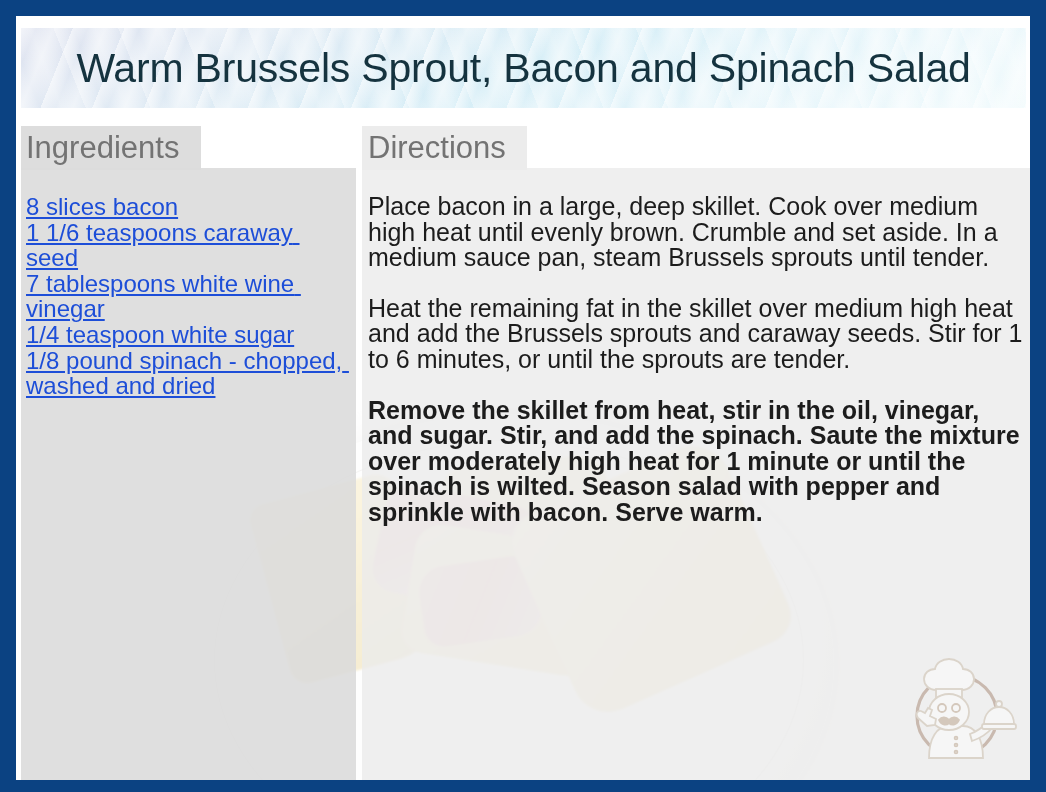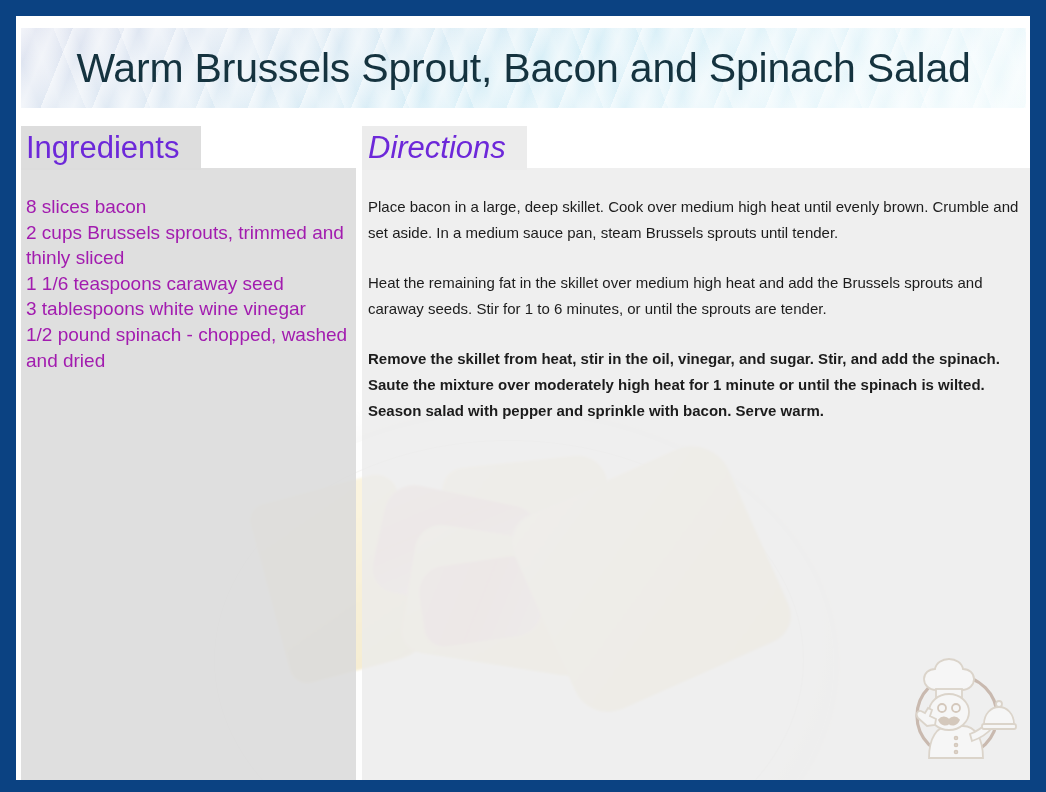--- a/index.html
+++ b/index.html
@@ -180,45 +180,46 @@
     left: 346px;
     top: 110px;
     width: 165px;
     height: 44px;
     background: rgba(235,235,235,0.95);
   }
   .section-title {
     position: absolute;
     font-size: 31px;
     line-height: 1;
-    color: #6d28d9;
+    color: #737373;
     font-weight: 400;
     white-space: nowrap;
   }
   .title-ingredients { left: 10px; top: 116px; }
-  .title-directions  { left: 352px; top: 116px; font-style: italic; }
+  .title-directions  { left: 352px; top: 116px; }
 
   
   .ingredients-list {
     position: absolute;
     left: 10px;
     top: 178px;
     width: 325px;
-    font-size: 19px;
+    font-size: 24px;
     line-height: 25.6px;
-    color: #a21caf;
+    color: #1d4ed8;
+    text-decoration: underline;
   }
   .ingredients-list .ing-line { white-space: pre-wrap; }
 
   .directions-body {
     position: absolute;
     left: 352px;
     top: 178px;
     width: 655px;
-    font-size: 15px;
+    font-size: 25px;
     line-height: 25.6px;
     color: #1c1c1c;
   }
   .directions-body p {
     margin: 0 0 25px 0;
   }
   .directions-body p:last-child { margin-bottom: 0; font-weight: bold; }
 
   
   .chef-logo {
@@ -252,24 +253,24 @@
 
     <div class="title-banner">
       <div class="title-text">Warm Brussels Sprout, Bacon and Spinach Salad</div>
     </div>
 
     <div class="panel ingredients-panel"></div>
     <div class="ingredients-tab"></div>
     <div class="section-title title-ingredients">Ingredients</div>
     <div class="ingredients-list">
       <div class="ing-line">8 slices bacon</div>
-      <div class="ing-line">2 cups Brussels sprouts, trimmed and thinly sliced</div>
       <div class="ing-line">1 1/6 teaspoons caraway seed</div>
-      <div class="ing-line">3 tablespoons white wine vinegar</div>
-      <div class="ing-line">1/2 pound spinach - chopped, washed and dried</div>
+      <div class="ing-line">7 tablespoons white wine vinegar</div>
+      <div class="ing-line">1/4 teaspoon white sugar</div>
+      <div class="ing-line">1/8 pound spinach - chopped, washed and dried</div>
     </div>
 
     <div class="panel directions-panel"></div>
     <div class="directions-tab"></div>
     <div class="section-title title-directions">Directions</div>
     <div class="directions-body">
       <p>Place bacon in a large, deep skillet. Cook over medium high heat until evenly brown. Crumble and set aside. In a medium sauce pan, steam Brussels sprouts until tender.</p>
       <p>Heat the remaining fat in the skillet over medium high heat and add the Brussels sprouts and caraway seeds. Stir for 1 to 6 minutes, or until the sprouts are tender.</p>
       <p>Remove the skillet from heat, stir in the oil, vinegar, and sugar. Stir, and add the spinach. Saute the mixture over moderately high heat for 1 minute or until the spinach is wilted. Season salad with pepper and sprinkle with bacon. Serve warm.</p>
     </div>

